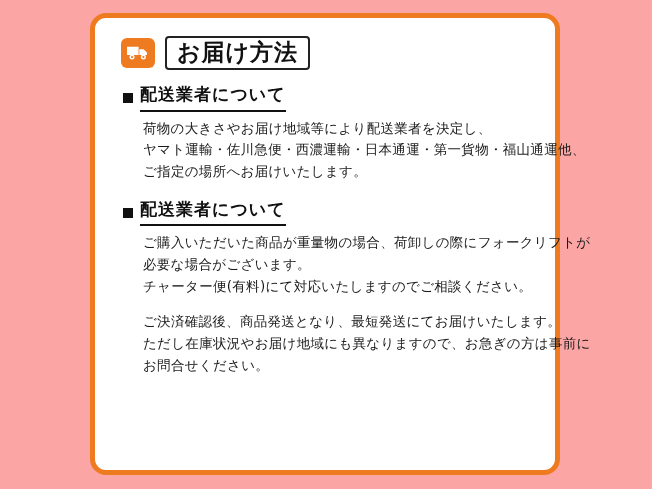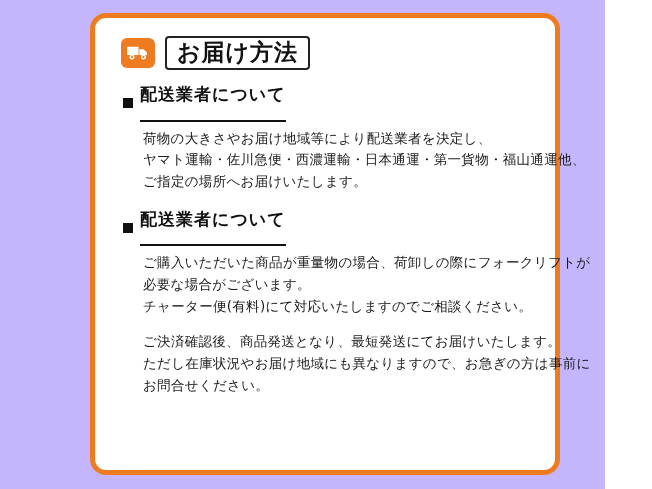--- a/index.html
+++ b/index.html
@@ -8,23 +8,23 @@
   }
   body {
     width: 652px;
     height: 489px;
     background: #ffffff;
     font-family: "DejaVu Sans", sans-serif;
     overflow: hidden;
   }
   .page {
     position: relative;
-    width: 605px;
+    width: 652px;
     height: 489px;
-    background: #c4b5fd;
+    background: #fca5a5;
     box-sizing: border-box;
   }
   .card {
     position: absolute;
     left: 90px;
     top: 13px;
     width: 470px;
     height: 462px;
     border: 5px solid #ef7b21;
     border-radius: 16px;
@@ -93,21 +93,21 @@
     background: #111111;
     flex: 0 0 auto;
     display: inline-block;
   }
   .section-title {
     font-size: 17px;
     font-weight: bold;
     color: #111111;
     letter-spacing: 1px;
     border-bottom: 2px solid #111111;
-    padding-bottom: 14px;
+    padding-bottom: 4px;
     line-height: 1.25;
     white-space: nowrap;
   }
   .section-body {
     margin-left: 26px;
     margin-top: 6px;
   }
   .line {
     font-size: 13.5px;
     color: #1a1a1a;

